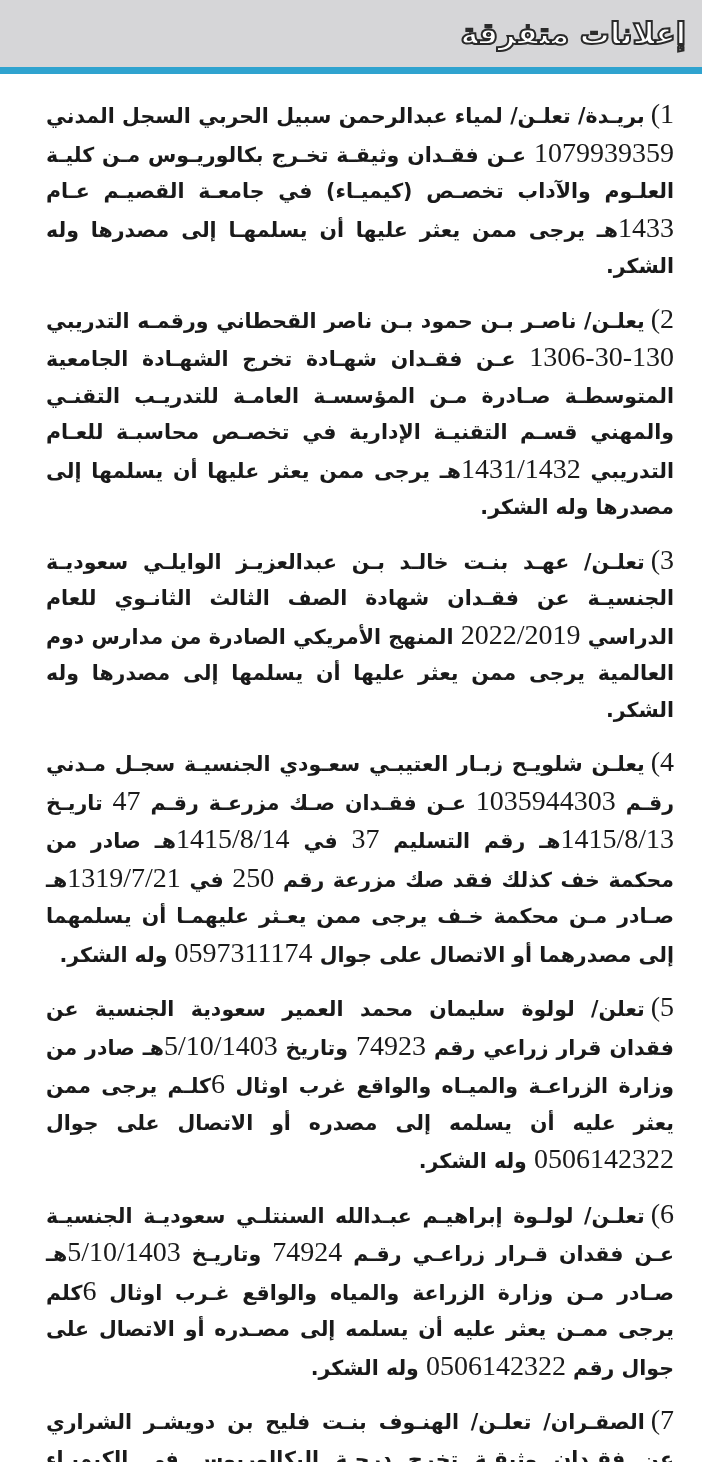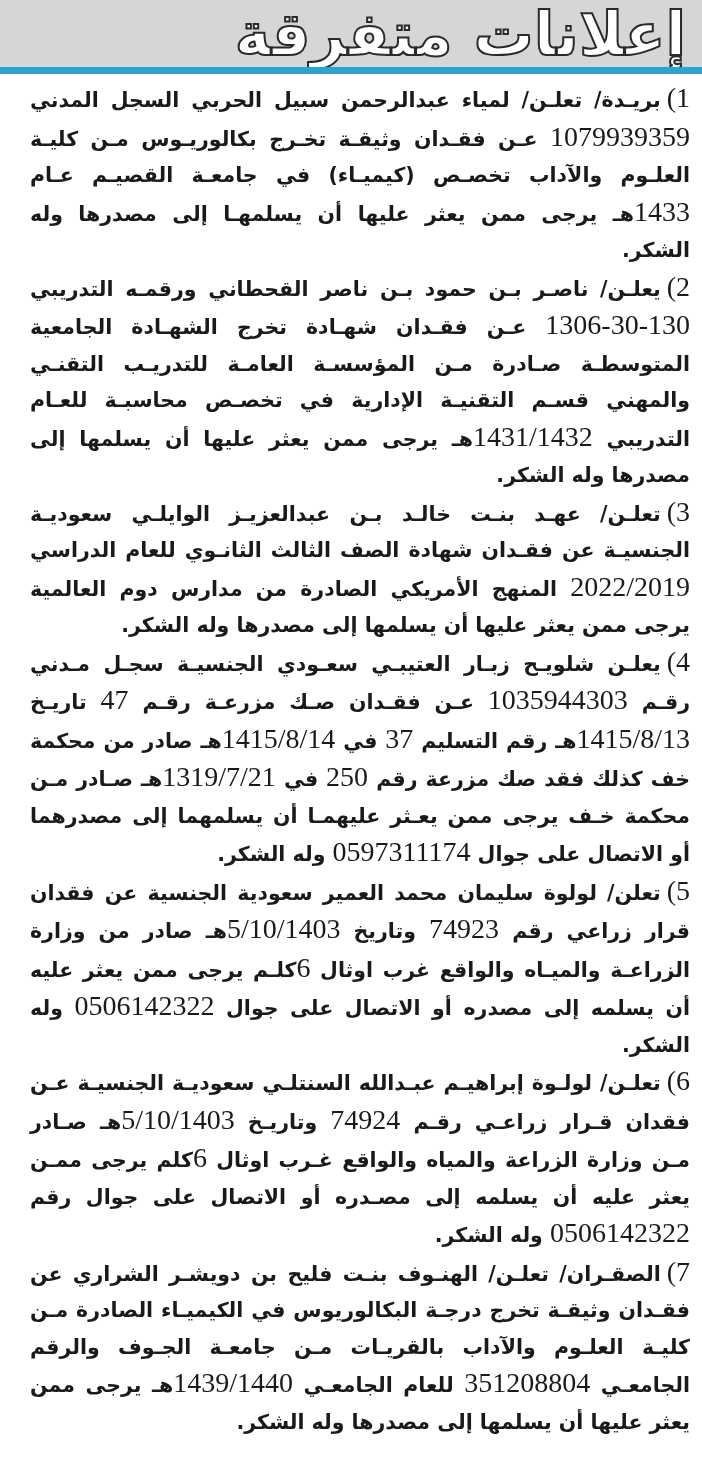--- a/index.html
+++ b/index.html
@@ -24,21 +24,21 @@
       background: #d6d6d8;
     }
     .header-title {
       position: absolute;
       right: 16px;
       top: 4px;
       height: 60px;
       line-height: 60px;
       font-family: "DejaVu Sans", sans-serif;
       font-weight: bold;
-      font-size: 60px;
+      font-size: 30px;
       color: #ffffff;
       -webkit-text-stroke: 2px #2a2a2a;
       letter-spacing: 1px;
       direction: rtl;
       white-space: nowrap;
     }
     .stripe {
       position: absolute;
       left: 0;
       top: 67px;
@@ -54,21 +54,21 @@
       direction: rtl;
     }
     .notice-body {
       font-family: "DejaVu Sans", sans-serif;
       font-weight: bold;
       font-size: 20.5px;
       line-height: 36.5px;
       text-align: justify;
       text-align-last: right;
       direction: rtl;
-      margin: 0;
+      margin: 16px;
       padding: 0 12px 0 30px;
     }
     .notice-body .num {
       font-family: "Liberation Serif", serif;
       font-weight: normal;
       font-size: 28px;
     }
     .notice-body .idx {
       font-family: "Liberation Serif", serif;
       font-weight: normal;

